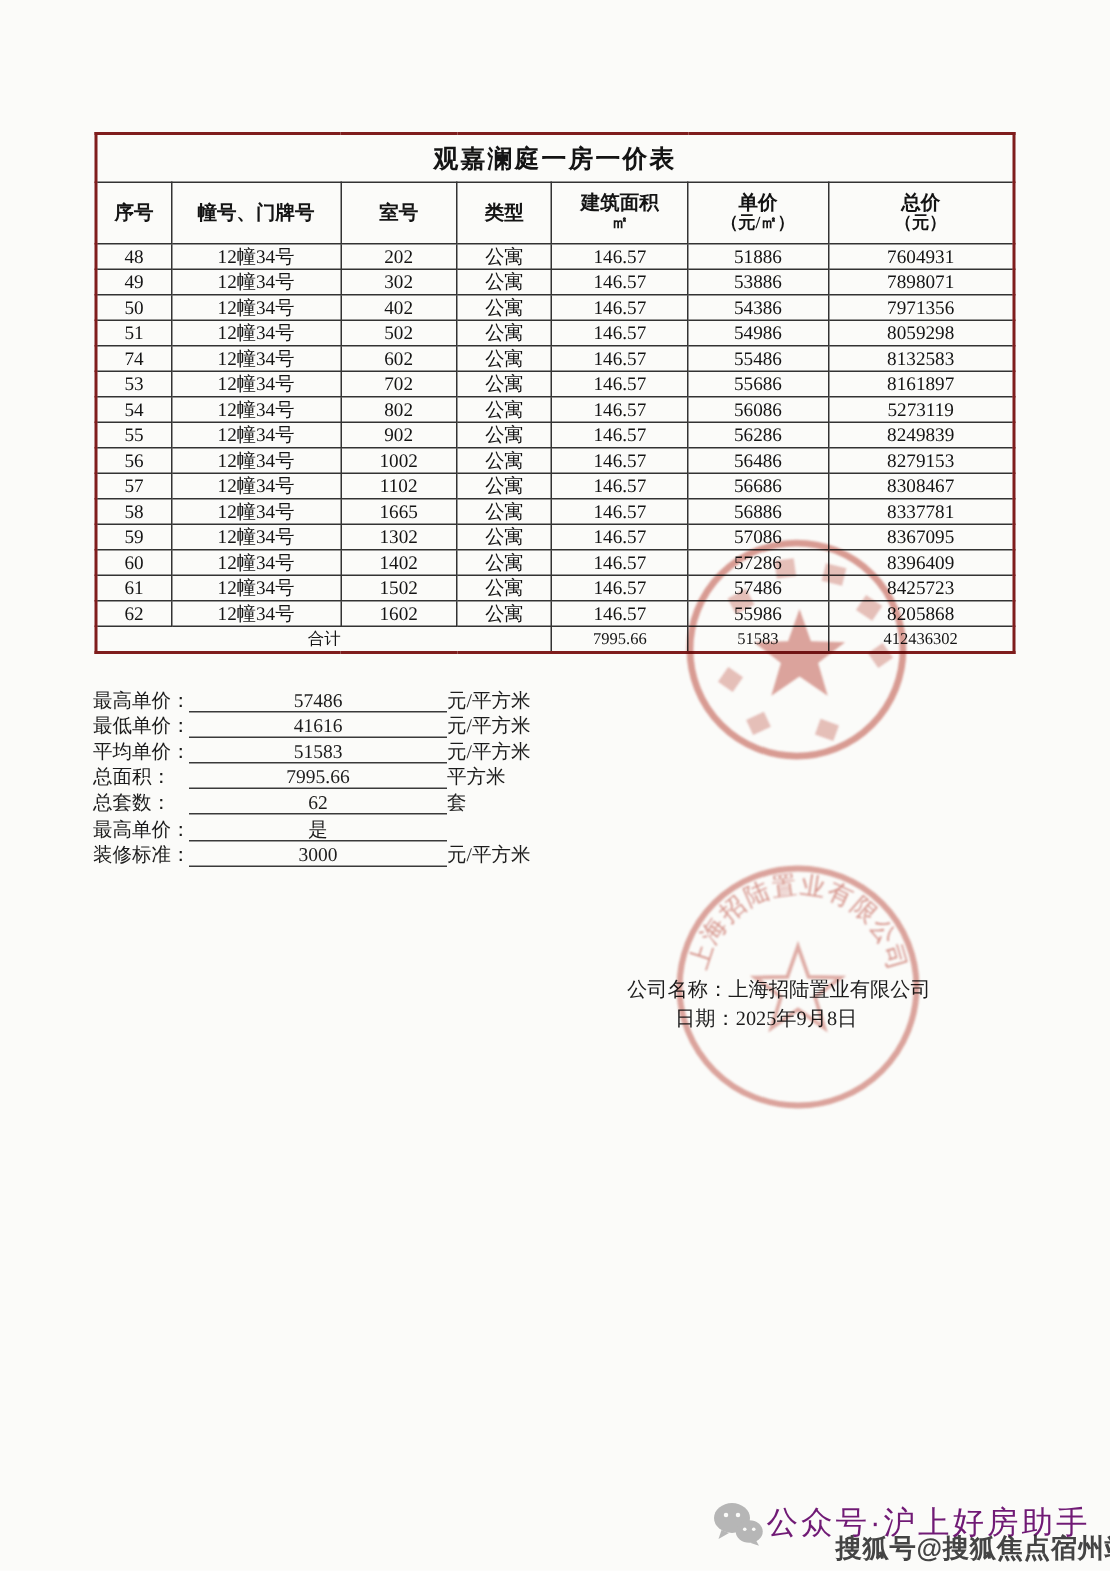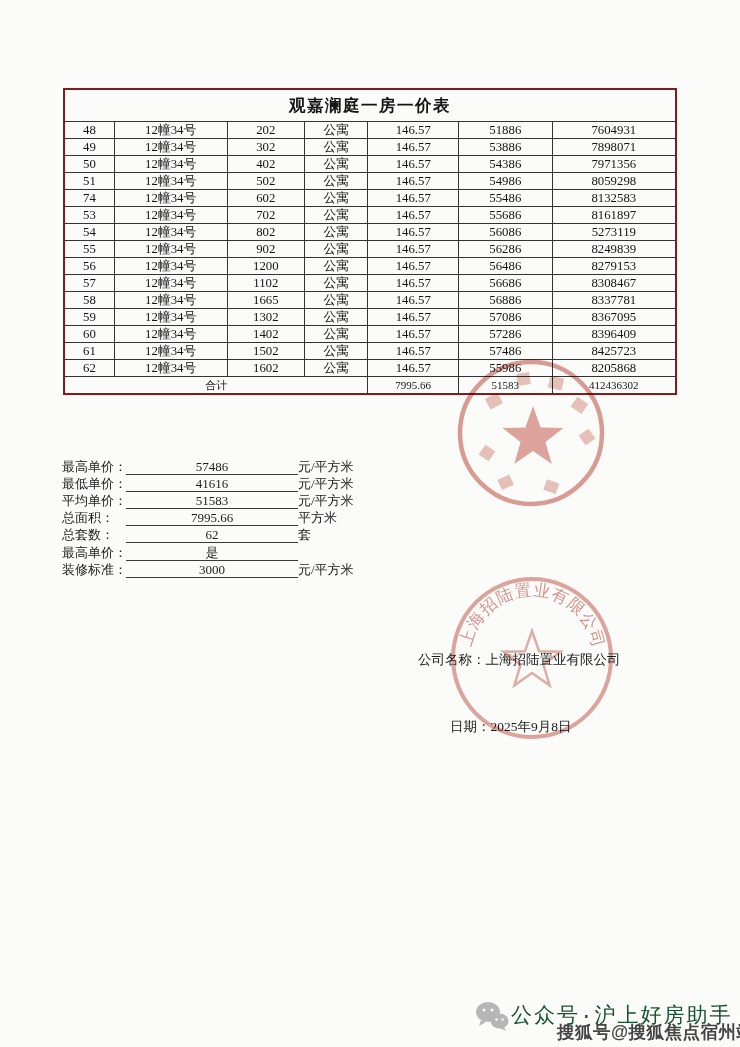--- a/index.html
+++ b/index.html
@@ -36,33 +36,33 @@
   .sum-row{display:flex;align-items:center;height:17.2px;font-size:13px;}
   .sum-label{display:inline-block;width:64px;white-space:nowrap;}
   .sum-value{
     display:inline-block;width:172px;text-align:center;
     border-bottom:1.4px solid #3a3a3a;line-height:15px;
   }
   .sum-unit{white-space:nowrap;}
 
   
   .company{position:absolute;left:418px;top:650px;font-size:13.5px;line-height:19px;}
-  .company .date-line{margin-left:32px;margin-top:48px;}
+  .company .date-line{margin-left:32px;}
 
   
   .stamp{position:absolute;mix-blend-mode:multiply;filter:blur(0.6px);opacity:.92;}
   .stamp1{left:451px;top:353px;}
   .stamp2{left:447px;top:573px;}
 
   
   .wechat-icon{position:absolute;left:475px;top:1001px;}
   .footer-gray{
     position:absolute;left:511px;top:1001px;
-    font-family:Liberation Mono, monospace;
-    font-size:21px;color:#14532d;letter-spacing:2px;white-space:nowrap;font-weight:500;
+    font-family:Liberation Sans, sans-serif;
+    font-size:21px;color:#701a75;letter-spacing:2px;white-space:nowrap;font-weight:500;
   }
   .footer-dark{
     position:absolute;left:557px;top:1020px;
     font-family:"Liberation Sans","DejaVu Sans",sans-serif;
     font-size:17.5px;color:rgba(42,42,42,.88);font-weight:700;letter-spacing:.5px;white-space:nowrap;
   }
 </style>
 </head>
 <body>
 
@@ -75,20 +75,46 @@
         <col style="width:77px">
       <col style="width:63px">
         <col style="width:90px">
         <col style="width:93px">
         <col style="width:123px">
     </colgroup>
     <thead>
       <tr class="title-row">
         <th colspan="7">观嘉澜庭一房一价表</th>
       </tr>
+      <tr class="header-row">
+        <th>
+            <div class="h1">序号</div>
+          </th>
+        <th>
+            <div class="h1">幢号、门牌号</div>
+          </th>
+        <th>
+            <div class="h1">室号</div>
+          </th>
+        <th>
+            <div class="h1">类型</div>
+          </th>
+        <th>
+          <div class="h1">建筑面积</div>
+          <div class="h2">㎡</div>
+        </th>
+        <th>
+          <div class="h1">单价</div>
+          <div class="h2">（元/㎡）</div>
+        </th>
+        <th>
+          <div class="h1">总价</div>
+          <div class="h2">（元）</div>
+        </th>
+      </tr>
     </thead>
     <tbody>
     <tr>
       <td>48</td>
       <td>12幢34号</td>
       <td>202</td>
       <td>公寓</td>
       <td>146.57</td>
       <td>51886</td>
       <td>7604931</td>
@@ -160,21 +186,21 @@
       <td>902</td>
       <td>公寓</td>
       <td>146.57</td>
       <td>56286</td>
       <td>8249839</td>
     </tr>
 
     <tr>
       <td>56</td>
       <td>12幢34号</td>
-      <td>1200</td>
+      <td>1002</td>
       <td>公寓</td>
       <td>146.57</td>
       <td>56486</td>
       <td>8279153</td>
     </tr>
 
     <tr>
       <td>57</td>
       <td>12幢34号</td>
       <td>1102</td>

